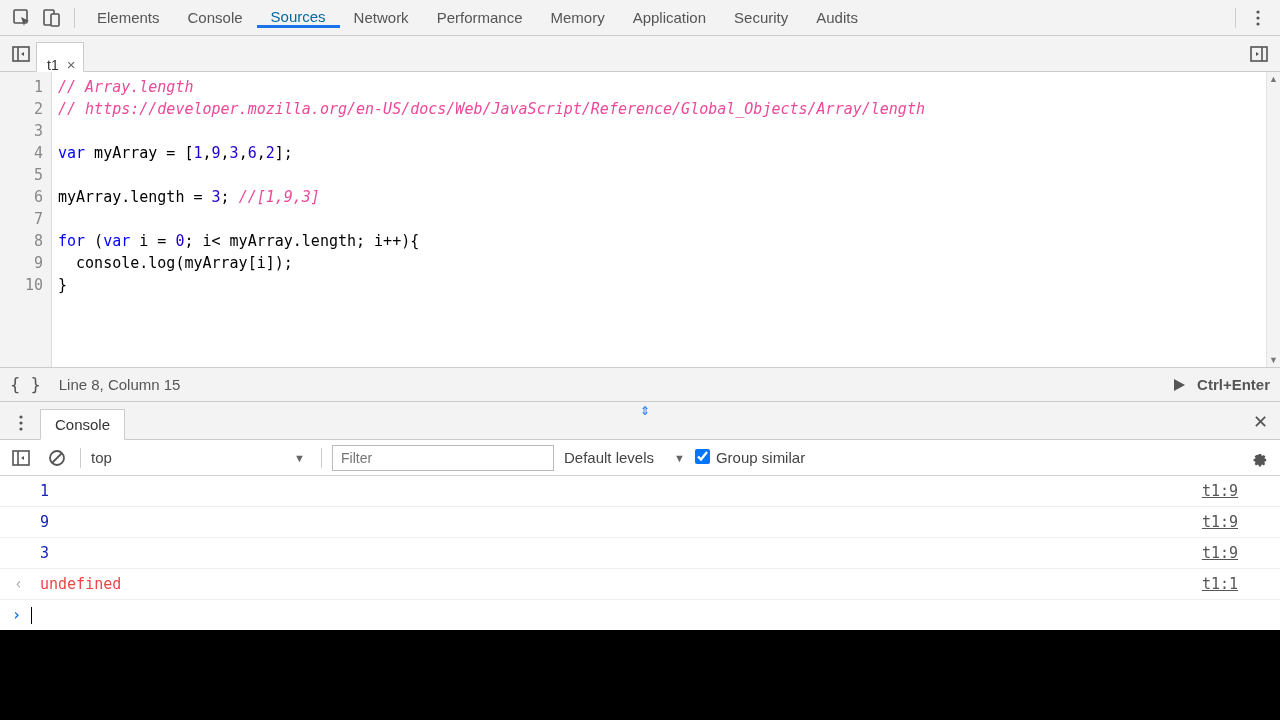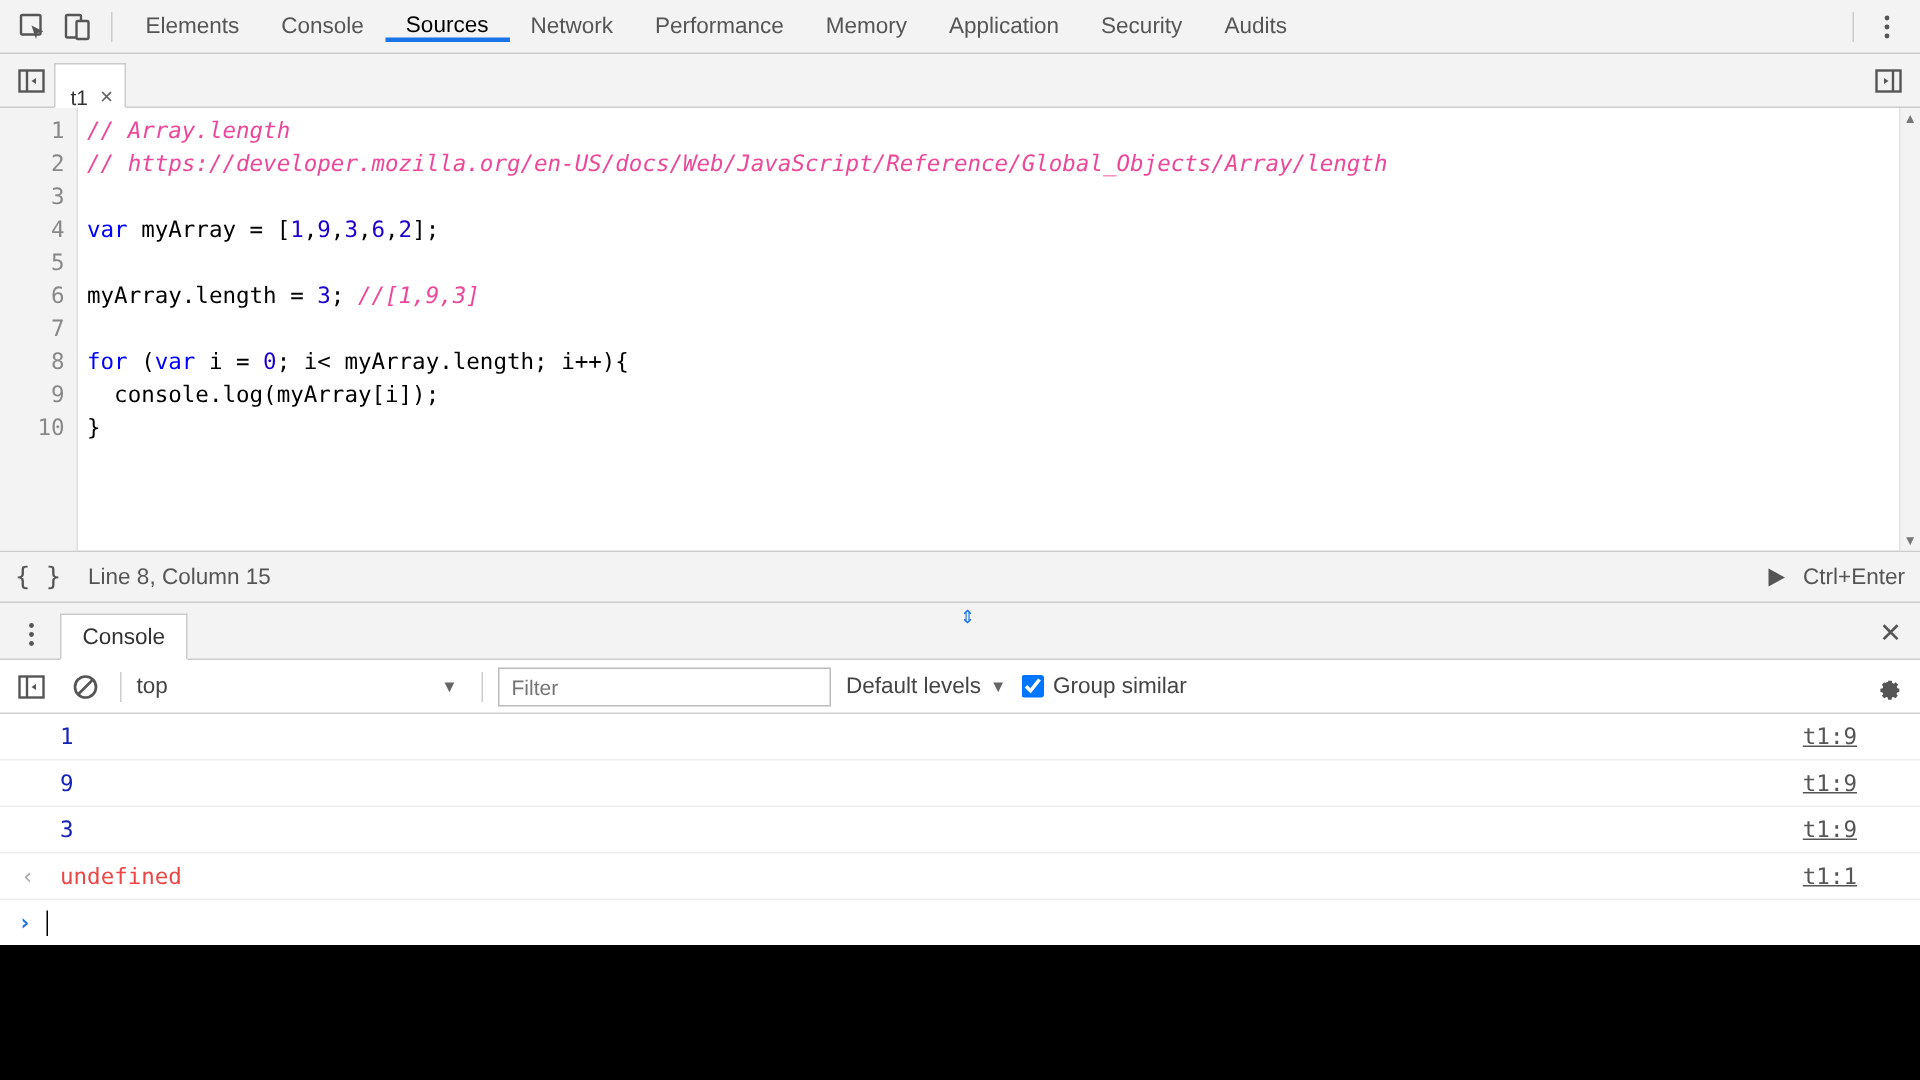--- a/index.html
+++ b/index.html
@@ -35,21 +35,21 @@
   }
   .top-tabs .tab {
     padding: 0 14px;
     height: 20px;
     display: flex; align-items: center;
     color: #555;
     font-size: 15px;
     cursor: pointer;
   }
   .top-tabs .tab.active {
-    color: #000000;
+    color: #0369a1;
     border-bottom: 3px solid #1a73e8;
     font-weight: 500;
   }
   .top-tabs .spacer { flex: 1; }
   
   .file-bar {
     display: flex;
     align-items: center;
     height: 36px;
     background: #f3f3f3;
@@ -135,21 +135,21 @@
     color: #555;
     gap: 18px;
   }
   .editor-status .braces {
     font-family: monospace;
     font-size: 17px;
     cursor: pointer;
   }
   .editor-status .spacer { flex: 1; }
   .editor-status .run {
-    display: flex; align-items: center; gap: 11px; cursor: pointer;
+    display: flex; align-items: center; gap: 11px; cursor: pointer; font-weight: bold;
   }
   
   .drawer-head {
     display: flex;
     align-items: flex-end;
     height: 38px;
     background: #f3f3f3;
     border-bottom: 1px solid #ccc;
     padding: 0 8px;
     position: relative;
@@ -216,25 +216,25 @@
   .ctx-select .tri { color: #666; font-size: 11px; }
   .filter-input {
     width: 222px;
     height: 26px;
     border: 1px solid #bbb;
     padding: 0 8px;
     font-size: 14px;
     color: #666;
   }
   .levels {
-    display: flex; align-items: center; gap: 6px; cursor: pointer;
+    display: flex; align-items: center; gap: 20px; cursor: pointer;
   }
   .levels .tri { color: #666; font-size: 11px; }
   .chk {
-    display: flex; align-items: center; gap: 6px;
+    display: flex; gap: 6px;
   }
   .chk input { width: 15px; height: 15px; }
   .console-toolbar .spacer { flex: 1; }
   
   .console-out {
     background: #fff;
     font-family: "Consolas","Menlo",monospace;
     font-size: 15px;
   }
   .console-row {

